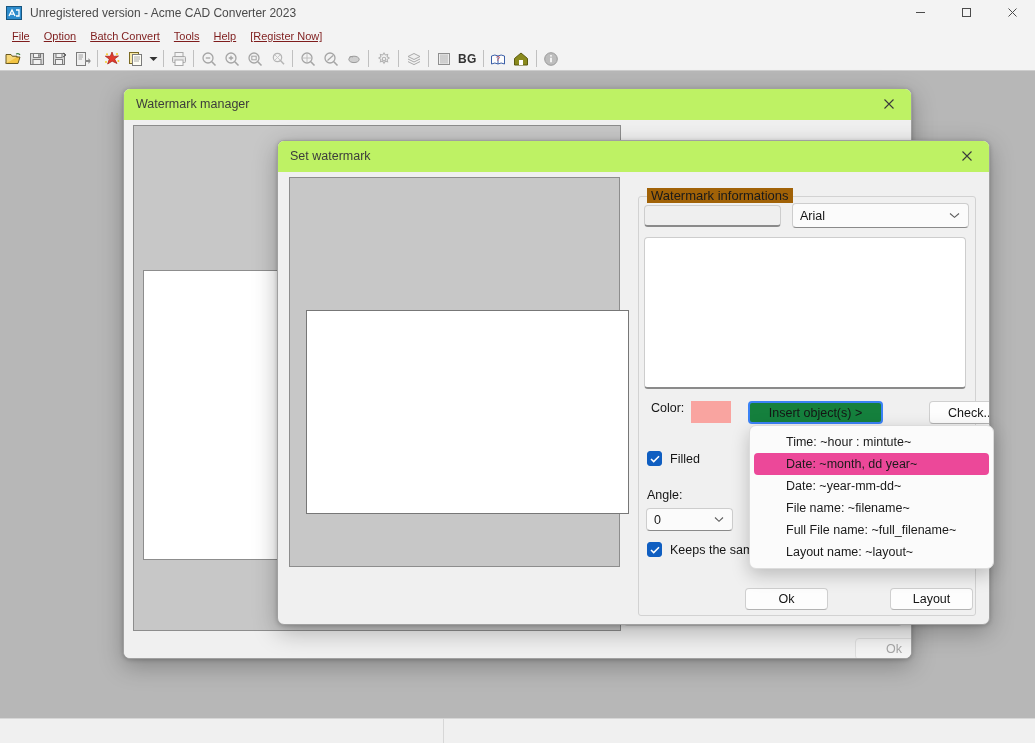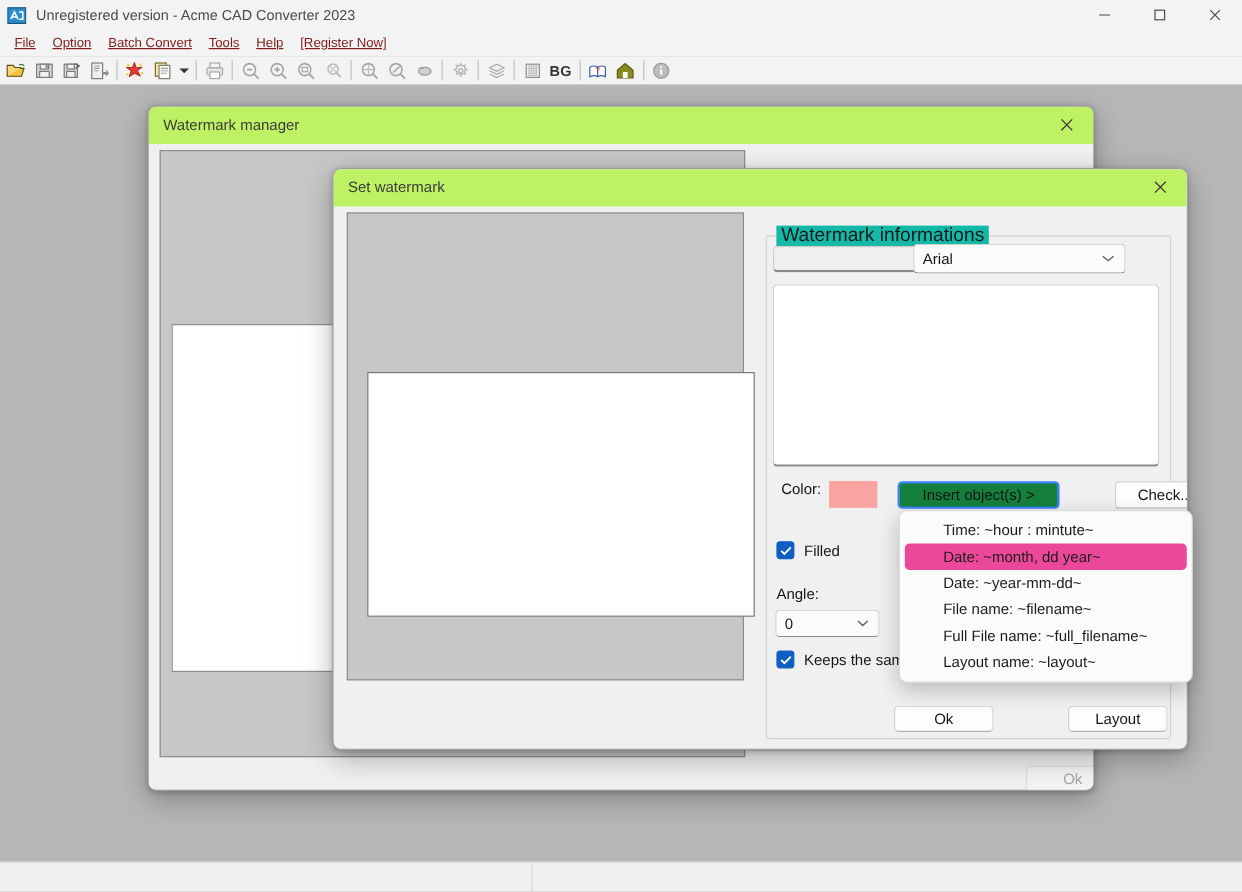--- a/index.html
+++ b/index.html
@@ -207,26 +207,26 @@
     background: #ffffff;
     border: 1px solid #8d8d8d;
     box-sizing: border-box;
   }
   #wm-objects-group {
     position: absolute;
     left: 500px; top: 36px;
     width: 278px; height: 470px;
   }
   .group-caption {
-    font-size: 16px;
+    font-size: 13px;
     color: #1a1a1a;
     position: absolute;
     left: 9px;
     top: -8px;
-    background: #14b8a6;
+    background: #a16207;
     padding: 0 4px;
     white-space: nowrap;
   }
   .group-box {
     position: absolute;
     left: 0; top: 0;
     width: 100%; height: 100%;
     border: 1px solid #d2d2d2;
     border-radius: 3px;
     box-sizing: border-box;
@@ -640,21 +640,21 @@
       <div id="sw-preview-page"></div>
     </div>
 
     <div style="position:absolute; left:360px; top:55px; width:338px; height:420px;">
       <div class="group-box"></div>
       <div class="group-caption">Watermark informations</div>
     </div>
 
     <div class="textbox" style="position:absolute; left:366px; top:64px; width:137px; height:22px;" placeholder=""></div>
 
-    <div class="combo" style="position:absolute; left:483px; top:62px; width:177px; height:25px;">
+    <div class="combo" style="position:absolute; left:514px; top:62px; width:177px; height:25px;">
       <span>Arial</span>
       <span class="chev">
         <svg width="11" height="7" viewBox="0 0 11 7">
             <path d="M1 1.5 L5.5 5.3 L10 1.5" fill="none" stroke="#5c5c5c" stroke-width="1.1"></path>
           </svg>
       </span>
     </div>
 
     <div class="textarea" style="position:absolute; left:366px; top:96px; width:322px; height:152px;"></div>
 

